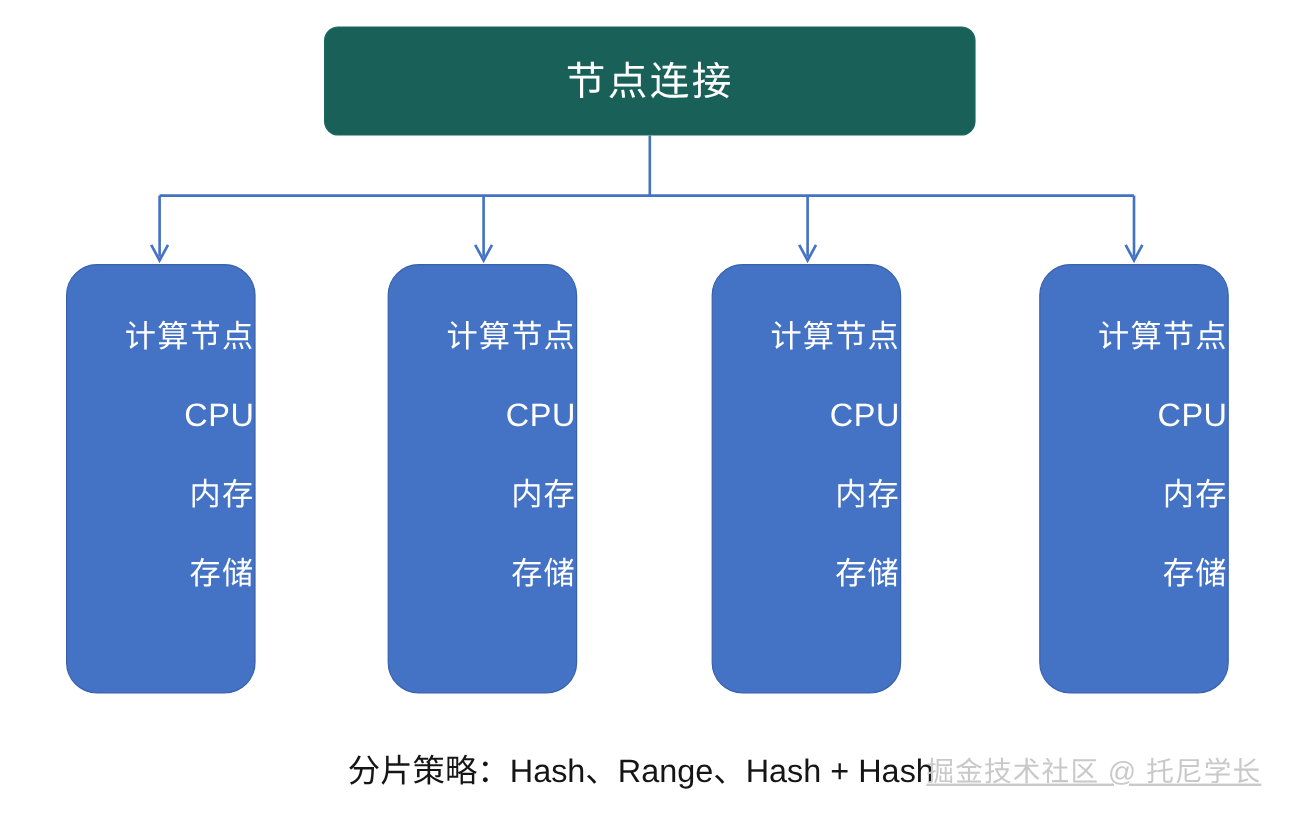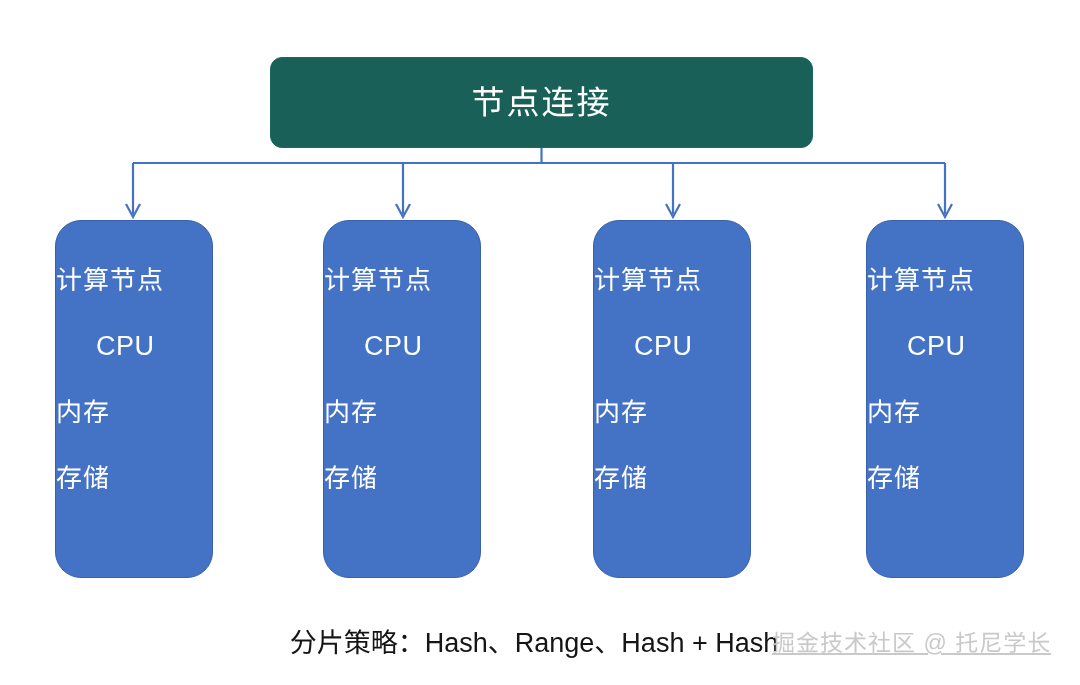--- a/index.html
+++ b/index.html
@@ -42,21 +42,20 @@
     top: 22px;
     width: 543px;
     height: 91px;
     border-radius: 12px;
     background: #186058;
     border: 1px solid #1b6a60;
     box-sizing: border-box;
     display: flex;
     align-items: center;
     justify-content: center;
-    margin-top: 35px;
   }
   .root-box-label {
     color: #ffffff;
     font-size: 33px;
     letter-spacing: 2px;
     line-height: 1;
     font-weight: 400;
   }
 
   
@@ -64,21 +63,21 @@
     position: absolute;
     top: 220px;
     width: 158px;
     height: 358px;
     border-radius: 26px;
     background: #4472c4;
     border: 1px solid #3961ab;
     box-sizing: border-box;
     display: flex;
     flex-direction: column;
-    align-items: flex-start;
+    align-items: flex-end;
     padding-top: 46px;
   }
   .node-box .node-line {
     color: #ffffff;
     font-size: 26px;
     line-height: 1;
     letter-spacing: 1px;
     height: 66px;
     display: flex;
     align-items: flex-start;

